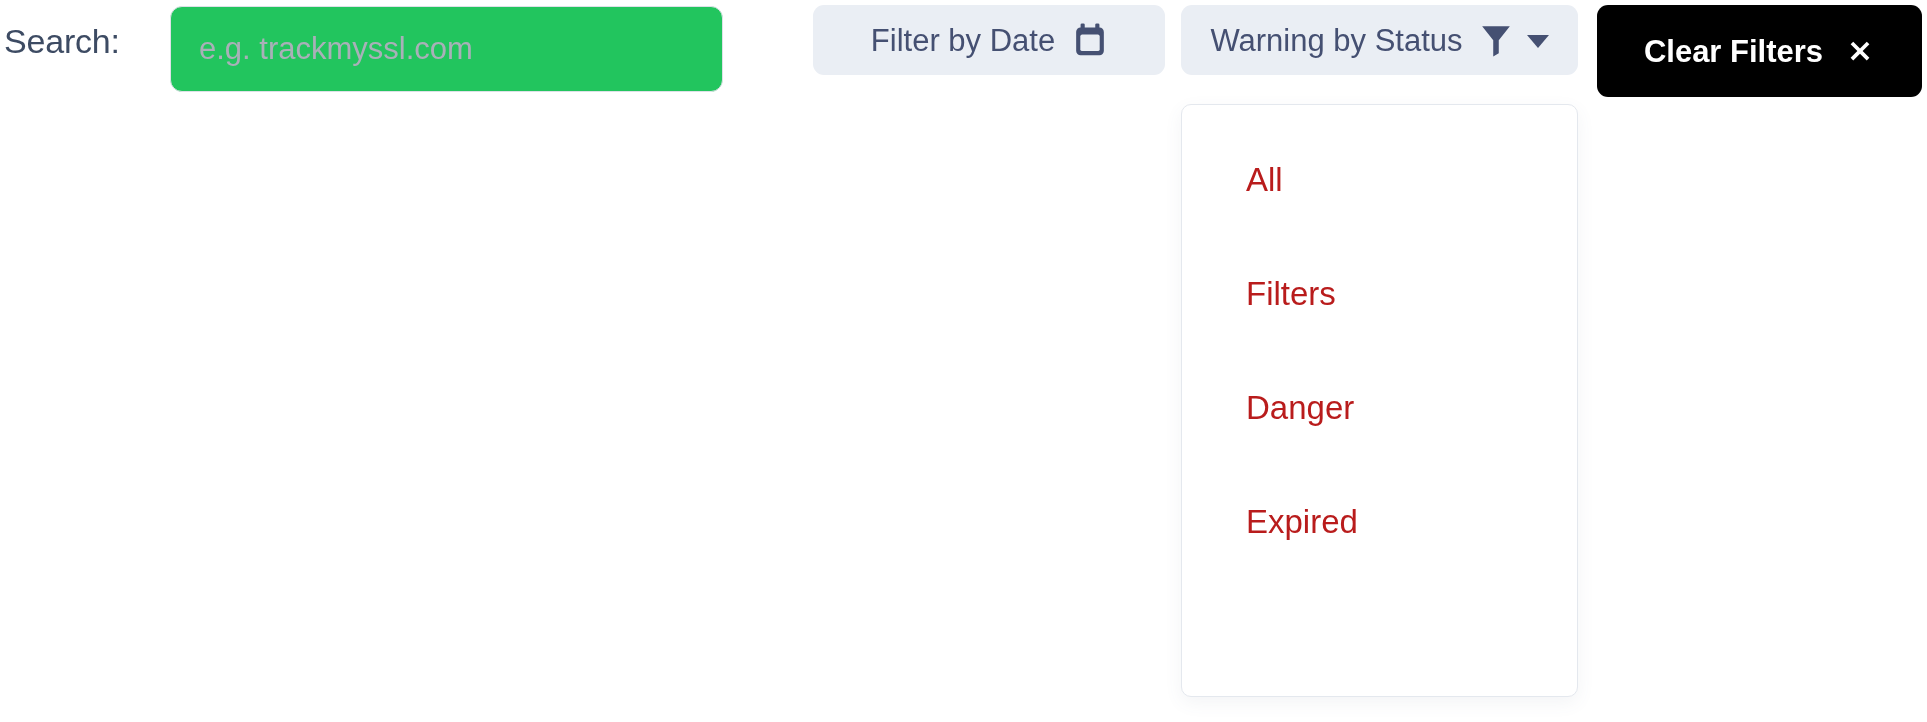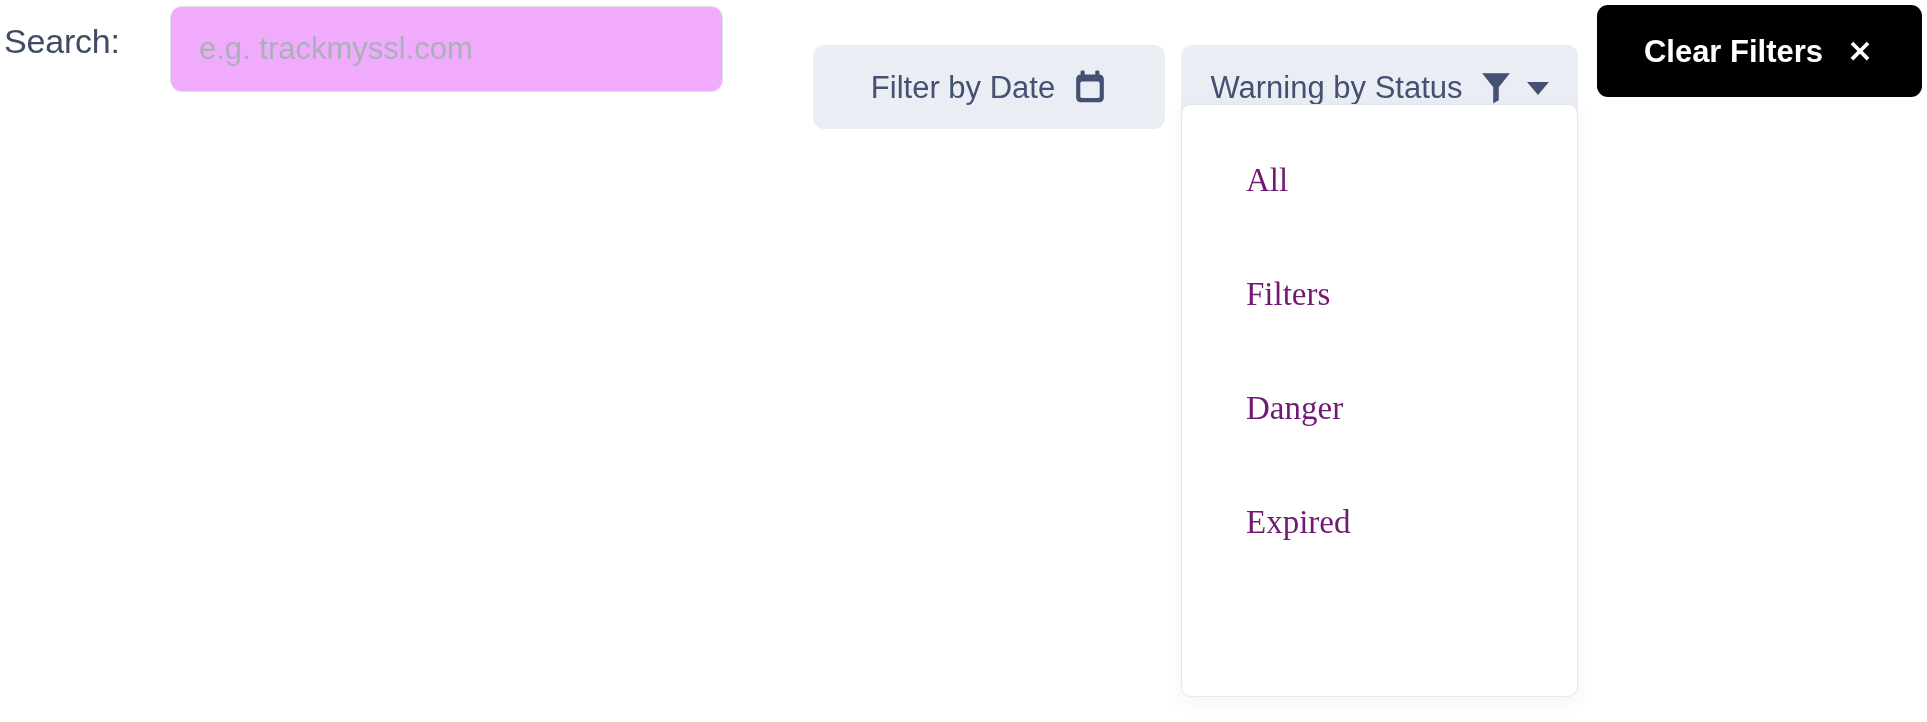--- a/index.html
+++ b/index.html
@@ -37,51 +37,50 @@
 
   #search-input {
     position: absolute;
     left: 170px;
     top: 6px;
     width: 553px;
     height: 86px;
     box-sizing: border-box;
     border: 1.5px solid #dde1e7;
     border-radius: 12px;
-    background: #f0abfc;
+    background: #22c55e;
     font-family: "Liberation Sans", sans-serif;
     font-size: 31px;
     color: #495057;
     padding: 0 28px;
     outline: none;
   }
   #search-input::placeholder {
     color: #a9b0b8;
     opacity: 1;
   }
 
   .filter-btn {
     position: absolute;
     top: 5px;
-    height: 84px;
+    height: 70px;
     box-sizing: border-box;
     background: #eaeef4;
     border: none;
     border-radius: 11px;
     color: #455072;
     font-family: "Liberation Sans", sans-serif;
     font-size: 31px;
     display: flex;
     align-items: center;
     justify-content: center;
     gap: 18px;
     cursor: pointer;
     padding: 0 30px;
     white-space: nowrap;
-    margin-top: 40px;
   }
 
   #btn-date { left: 813px; width: 352px; }
   #btn-status { left: 1181px; width: 397px; gap: 16px; }
 
   #clear-btn {
     position: absolute;
     top: 5px;
     left: 1597px;
     width: 325px;
@@ -129,25 +128,24 @@
     box-shadow: 0 6px 18px rgba(80, 100, 130, 0.07);
     padding-top: 18px;
   }
 
   .menu-item {
     height: 114px;
     display: flex;
     align-items: center;
     padding-left: 64px;
     font-size: 33px;
-    color: #701a75;
+    color: #b91c1c;
     cursor: pointer;
     box-sizing: border-box;
     white-space: nowrap;
-    font-family: Liberation Serif, serif;
   }
 </style>
 </head>
 <body>
 
 <div id="filter-bar">
 
   <span id="search-label">Search:</span>
 
   <input id="search-input" type="text" placeholder="e.g. trackmyssl.com" style="">

